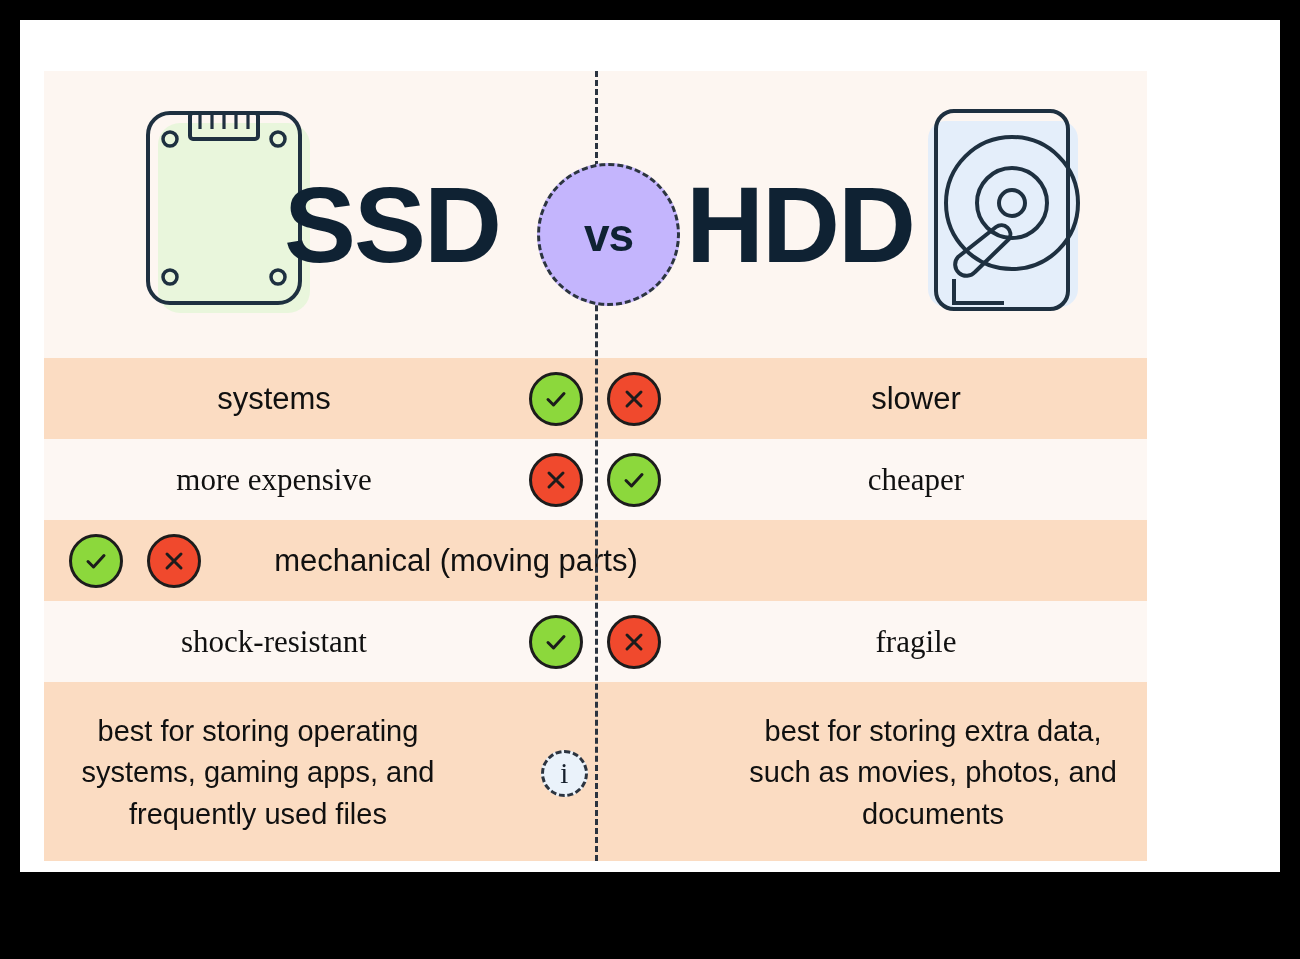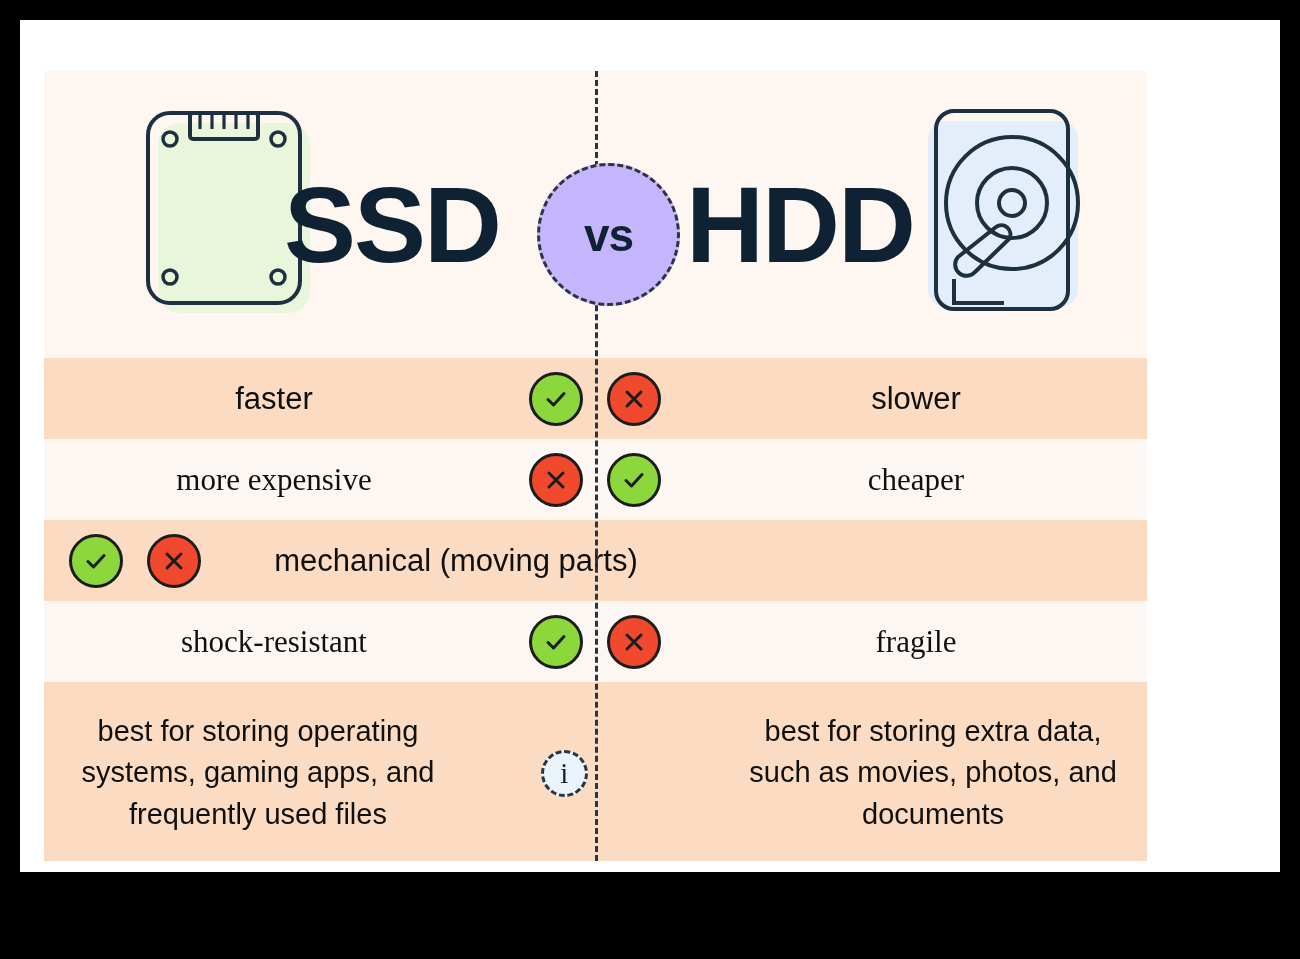--- a/index.html
+++ b/index.html
@@ -236,21 +236,21 @@
           <path d="M52 150 l38 -30 a9 9 0 0 1 13 12 l-34 33 a10 10 0 0 1 -17 -15 z" fill="none" stroke="#1e3040" stroke-width="4" stroke-linejoin="round"></path>
           <path d="M48 172 v24 h50" fill="none" stroke="#1e3040" stroke-width="4"></path>
         </svg>
       </div>
 
     </div>
 
     <div class="rows">
 
       <div class="row odd">
-        <div class="cell-label left">faster</div>
+        <div class="cell-label left">systems</div>
         <div class="cell-icon left">
           <div class="badge check">
             <svg width="30" height="30" viewBox="0 0 30 30">
                 <path d="M7 15.5 L12.5 21 L23 9.5" fill="none" stroke="#1c1c1c" stroke-width="3" stroke-linecap="round" stroke-linejoin="round"></path>
               </svg>
           </div>
         </div>
         <div class="cell-icon right">
           <div class="badge cross">
             <svg width="30" height="30" viewBox="0 0 30 30">

